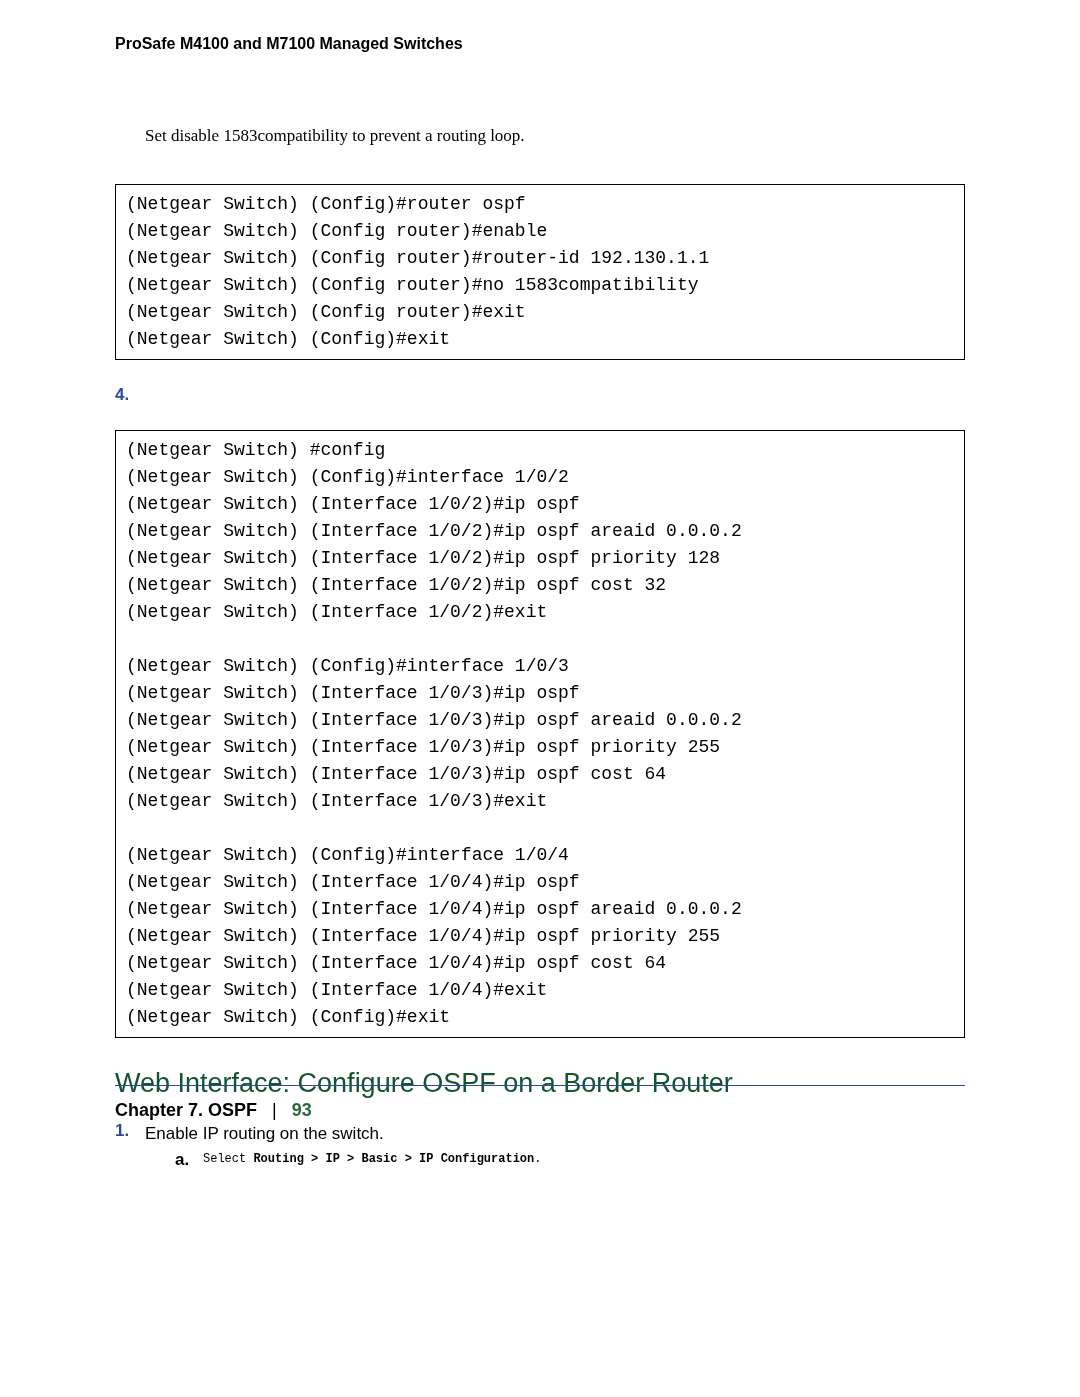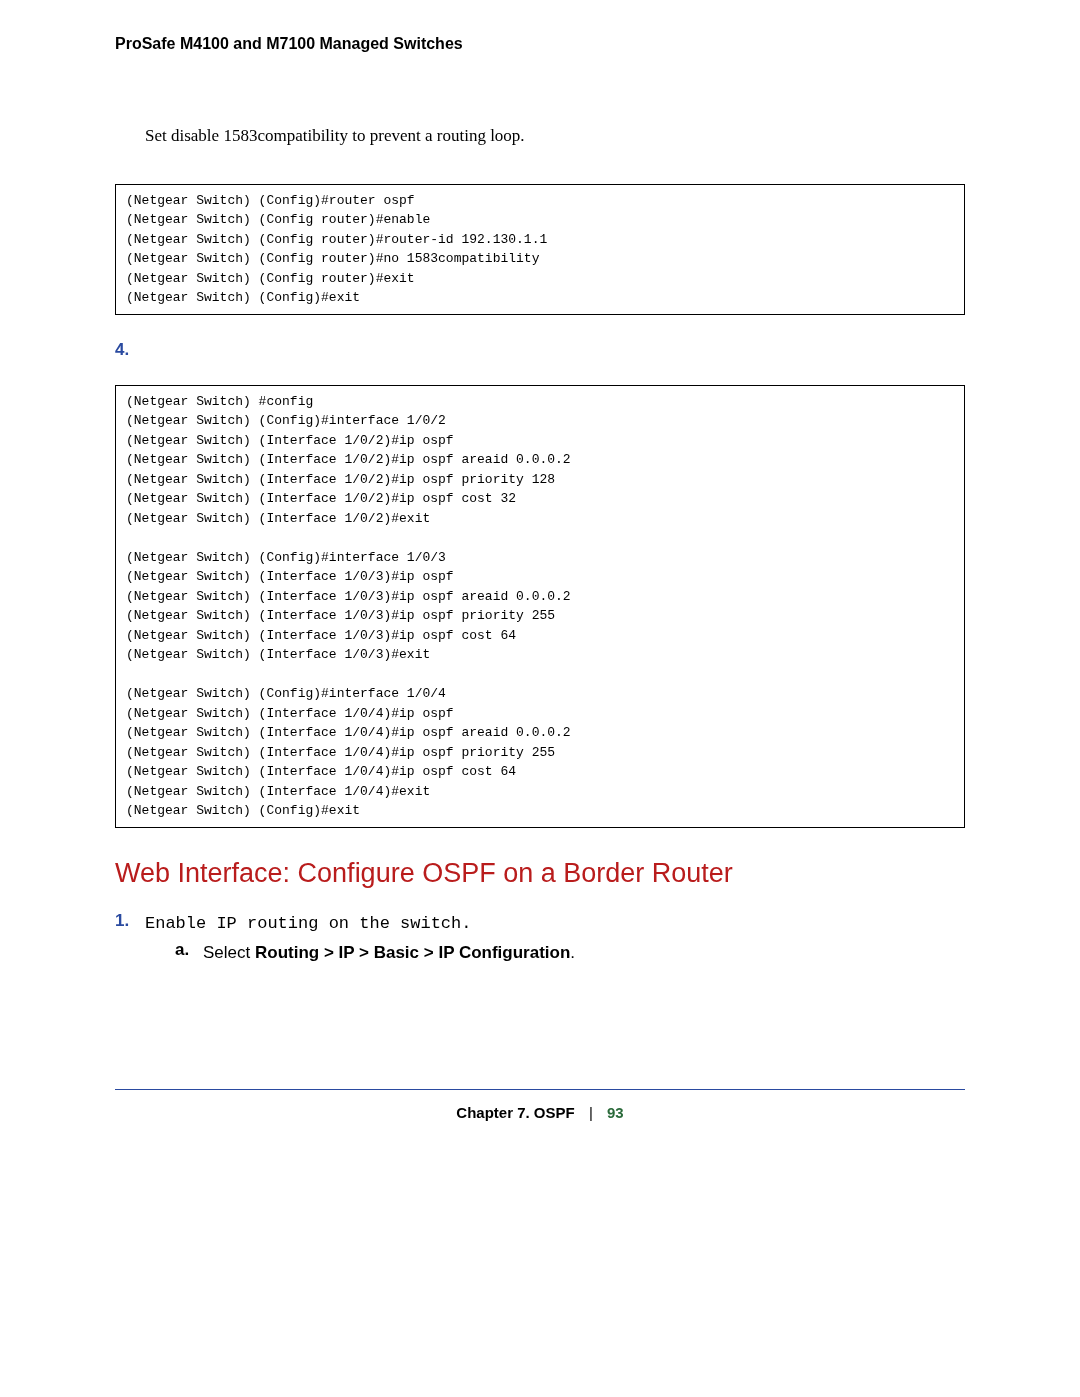--- a/index.html
+++ b/index.html
@@ -33,21 +33,21 @@
   .intro-text {
     font-size: 17px;
     color: #000;
     margin-bottom: 35px;
     line-height: 1.5;
     font-family: Liberation Serif, serif;
   }
   .codebox {
     border: 1px solid #000;
     font-family: "Courier New", Courier, monospace;
-    font-size: 13px;
+    font-size: 18px;
     line-height: 1.5;
     padding: 6px 10px;
     white-space: pre;
     color: #000;
     margin-bottom: 25px;
   }
   .step-row {
     display: flex;
     margin-bottom: 25px;
     margin-top: 10px;
@@ -59,72 +59,72 @@
     width: 30px;
     flex-shrink: 0;
   }
   .step-text {
     font-size: 17px;
     color: #000;
     line-height: 1.5;
   }
   .section-title {
     font-size: 27px;
-    color: #b91c1c;
+    color: #14532d;
     margin-top: 30px;
     margin-bottom: 22px;
     font-family: "Trebuchet MS", Arial, sans-serif;
   }
   .sub-num {
     color: #2a4aa0;
     font-weight: bold;
     font-size: 17px;
     width: 30px;
     flex-shrink: 0;
   }
   .sub-row {
     display: flex;
     margin-bottom: 8px;
   }
   .sub-text {
     font-size: 17px;
     color: #000;
     line-height: 1.5;
-    font-family: Liberation Mono, monospace;
   }
   .nested-row {
     display: flex;
     margin-left: 30px;
     margin-top: 4px;
   }
   .nested-label {
     font-weight: bold;
     font-size: 17px;
     width: 28px;
     flex-shrink: 0;
   }
   .nested-text {
-    font-size: 17px;
-    line-height: 1.5;
+    font-size: 12px;
+    line-height: 1.5;
+    font-family: Liberation Mono, monospace;
   }
   .bold { font-weight: bold; }
   .footer {
     position: absolute;
     left: 115px;
     right: 115px;
     bottom: 55px;
   }
   .footer-line {
     border-top: 1px solid #2a4aa0;
     height: 0;
     margin-bottom: 14px;
   }
   .footer-text {
-    text-align: center;
-    font-size: 15px;
+    text-align: left;
+    font-size: 18px;
     color: #000;
   }
   .footer-text .chapter { font-weight: bold; }
   .footer-text .sep { margin: 0 10px; color: #000; }
   .footer-text .pagenum { color: #2a6a3a; font-weight: bold; }
 </style>
 </head>
 <body>
 
 <div class="page">

